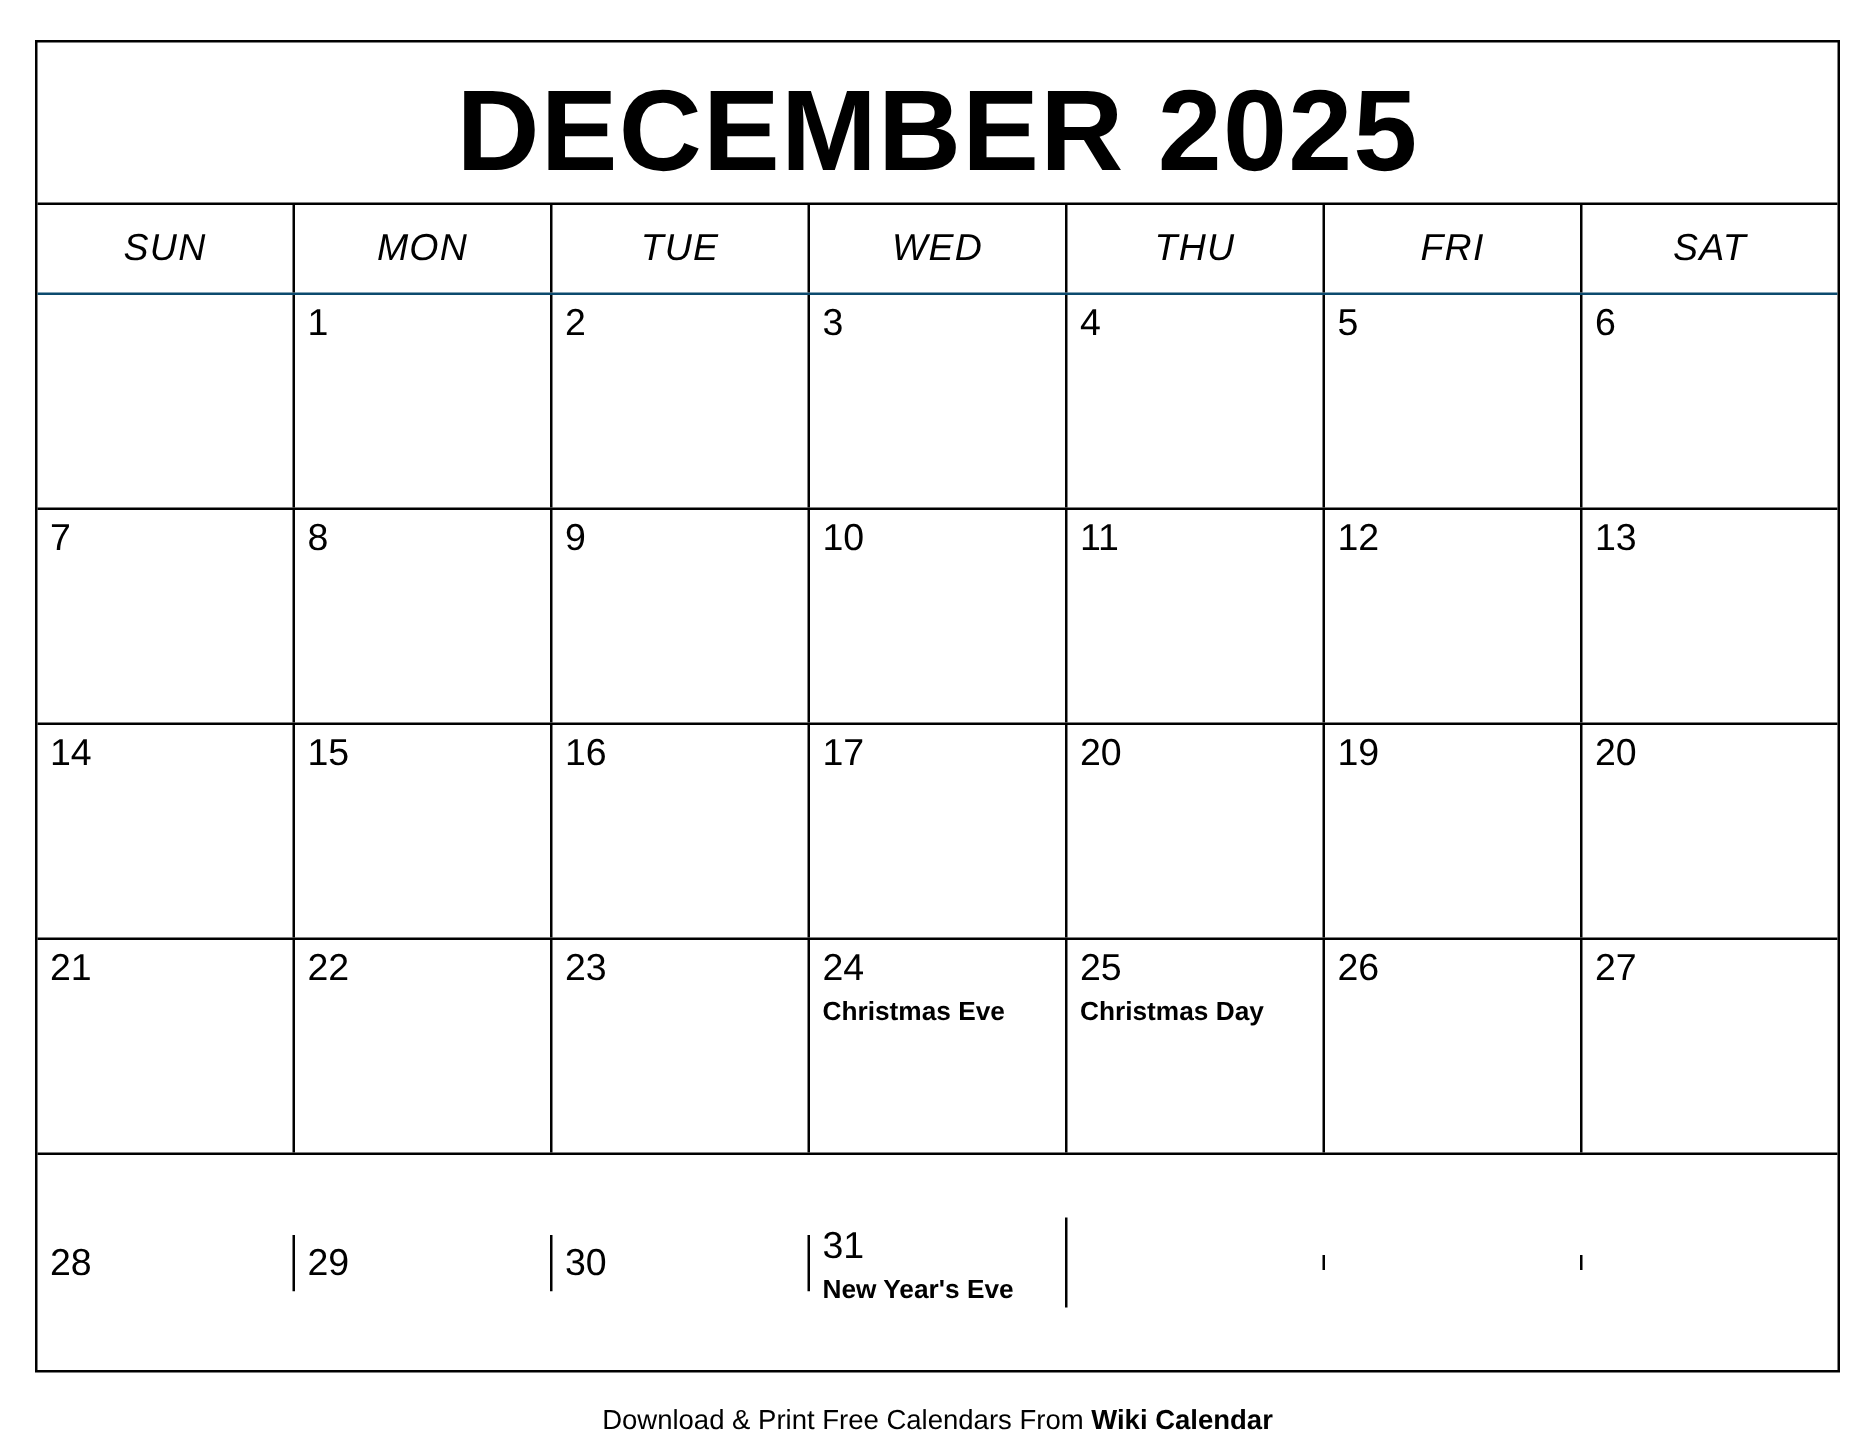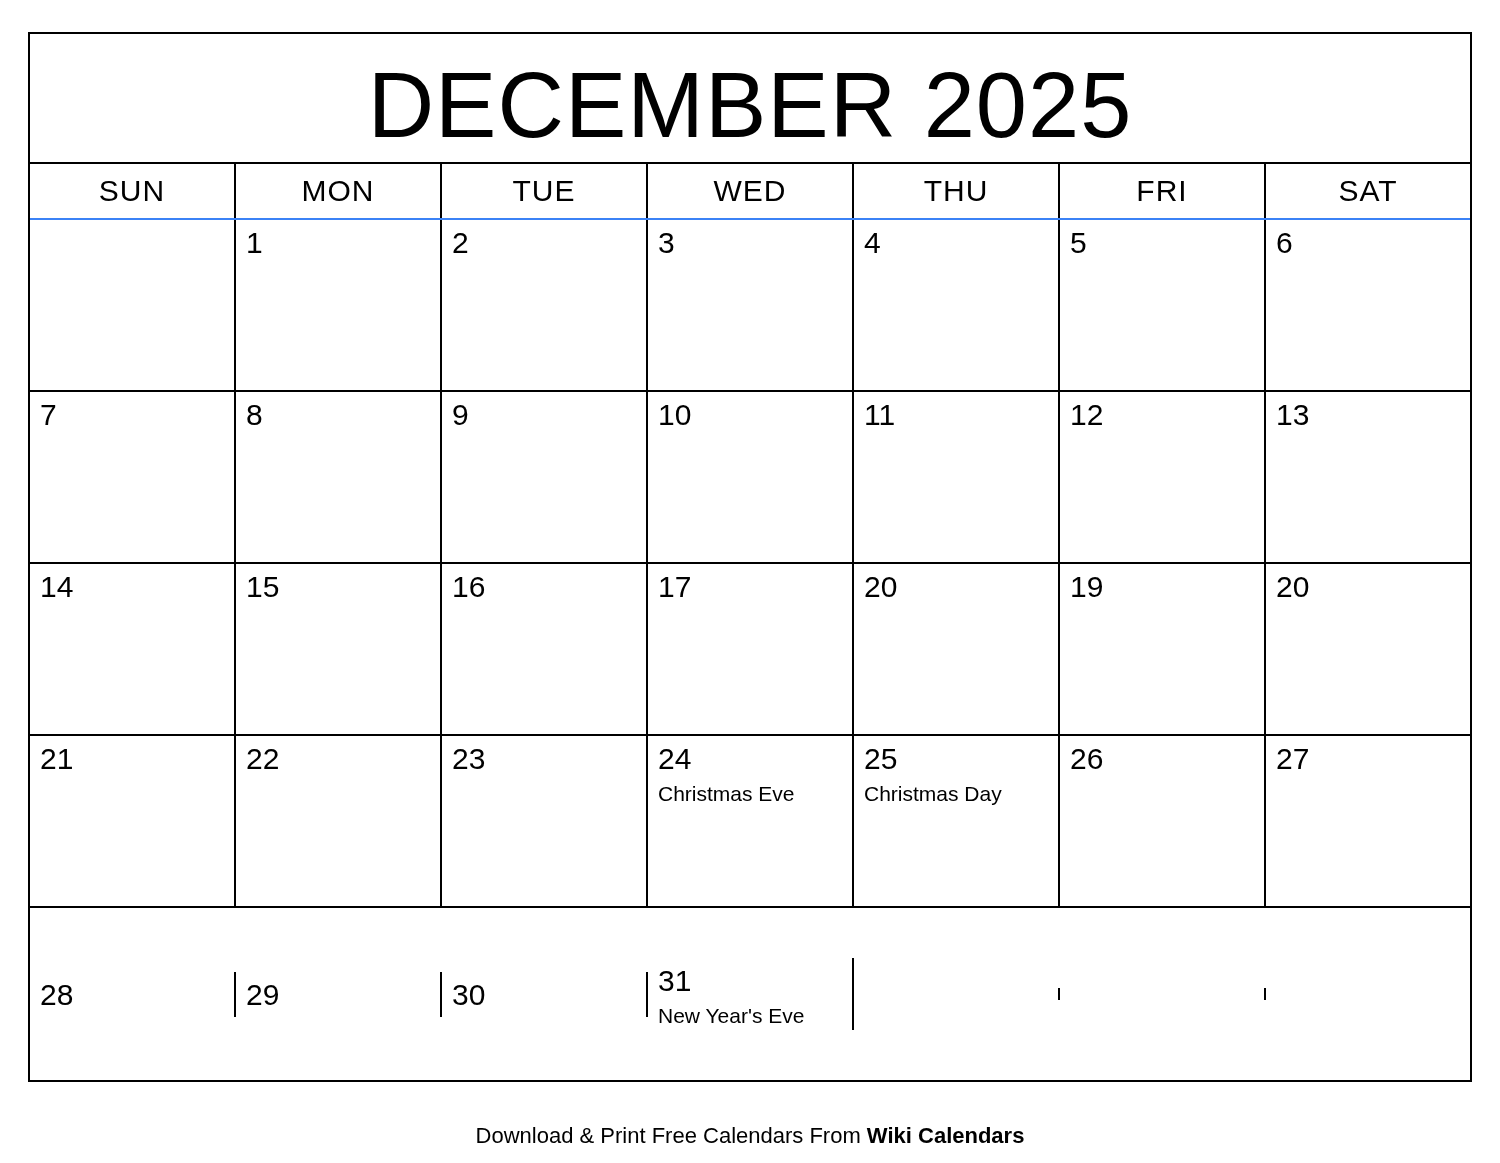--- a/index.html
+++ b/index.html
@@ -36,32 +36,33 @@
     height: 130px;
     border-bottom: 2px solid #000000;
     display: flex;
     align-items: center;
     justify-content: center;
     box-sizing: border-box;
   }
 
   .title {
     font-size: 92px;
-    font-weight: normal;
+    font-weight: bold;
     letter-spacing: 1px;
     line-height: 1;
     white-space: nowrap;
     margin-top: 13px;
   }
 
   .dow-row {
     display: flex;
-    height: 56px;
-    border-bottom: 2px solid #3b82f6;
-    box-sizing: border-box;
+    height: 72px;
+    border-bottom: 2px solid #0c4a6e;
+    box-sizing: border-box;
+    font-style: italic;
   }
 
   .dow-cell {
     flex: 1 1 0;
     display: flex;
     align-items: center;
     justify-content: center;
     font-size: 30px;
     letter-spacing: 1px;
     border-right: 2px solid #000000;
@@ -89,20 +90,21 @@
 
   .day-num {
     font-size: 30px;
     line-height: 1.1;
   }
 
   .event {
     font-size: 21px;
     line-height: 1.25;
     margin-top: 6px;
+    font-weight: bold;
   }
 
   .footer {
     position: absolute;
     left: 0;
     right: 0;
     bottom: 14px;
     text-align: center;
     font-size: 22px;
   }
@@ -282,16 +284,16 @@
       </div>
       <div class="day-cell">
         <div class="day-num"></div>
         <div class="event"></div>
       </div>
     </div>
 
   </div>
 
   <div class="footer">
-    <span>Download &amp; Print Free Calendars From </span><span class="brand">Wiki Calendars</span>
+    <span>Download &amp; Print Free Calendars From </span><span class="brand">Wiki Calendar</span>
   </div>
 
 </div>
 
 </body></html>

